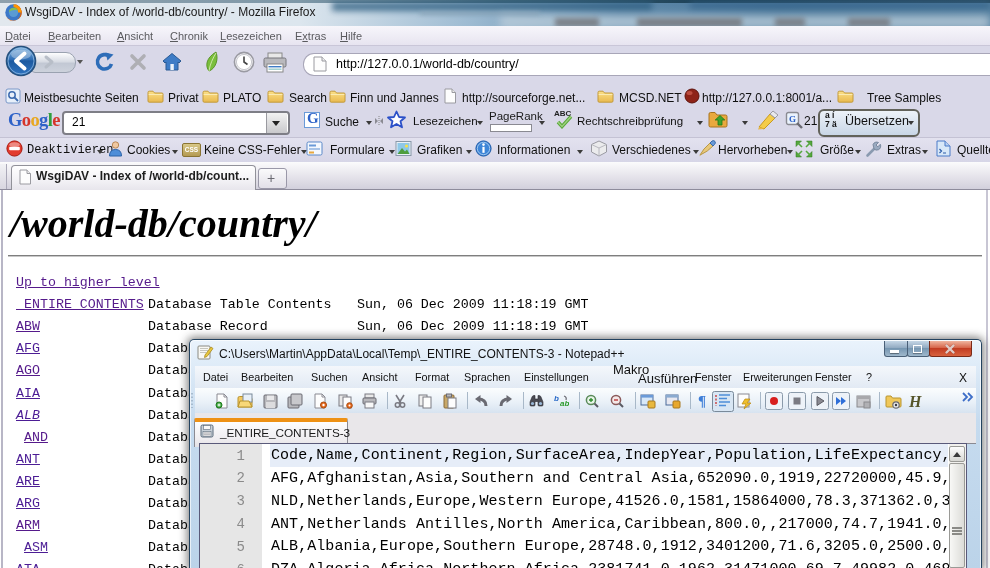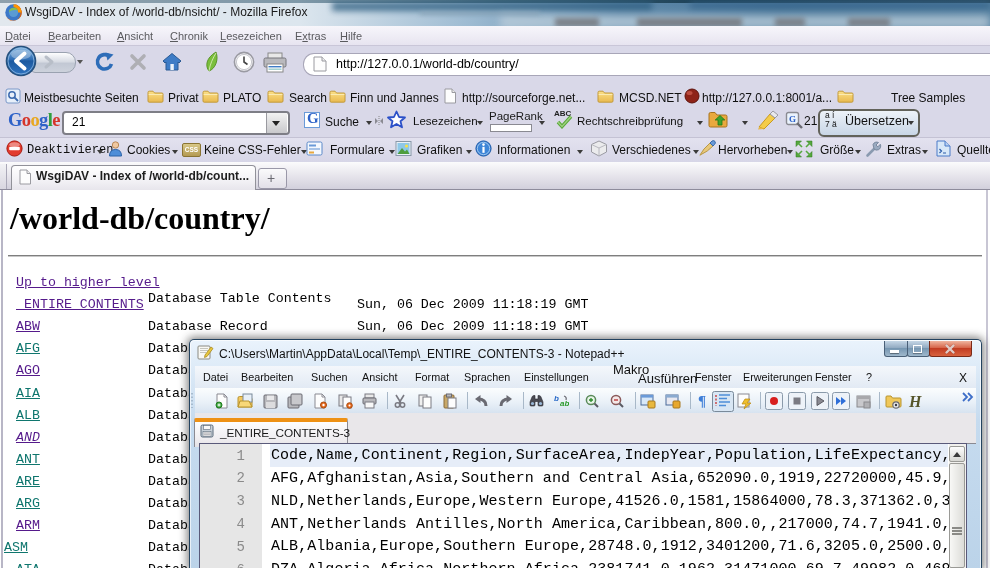--- a/index.html
+++ b/index.html
@@ -22,21 +22,21 @@
 <div class="a" style="left:848px;top:18px;width:42px;height:9px;background:#6E6E72;filter:blur(2.5px);opacity:.7;"></div>
 <div class="a" style="left:420px;top:12px;width:120px;height:3px;background:#8AA5B8;filter:blur(2px);"></div>
 
 <svg class="a" style="left:4px;top:3px;" width="19" height="19" viewBox="0 0 19 19">
 <circle cx="9.5" cy="9.5" r="8.2" fill="#3C78C8"></circle>
 <path d="M9.5 1.3 A8.2 8.2 0 1 1 2.2 13 A7 7 0 0 0 16 8.5 A8.2 8.2 0 0 0 9.5 1.3Z" fill="#E66000"></path>
 <path d="M9.5 1.3 A8.2 8.2 0 0 1 17.7 9.5 L14 9.5 A5.5 5.5 0 0 0 9.5 4 Z" fill="#FF9500"></path>
 <circle cx="9.5" cy="9.5" r="4.6" fill="#5A9BD4"></circle>
 <path d="M5 9.5 A4.6 4.6 0 0 1 14 8 C12 6.5 7 6.8 5 9.5Z" fill="#8CC63F" opacity=".85"></path>
 </svg>
-<div class="a" style="left:25px;top:5px;font-size:12px;color:#1A1A1A;">WsgiDAV - Index of /world-db/nsicht/ - Mozilla Firefox</div>
+<div class="a" style="left:25px;top:5px;font-size:12px;color:#1A1A1A;">WsgiDAV - Index of /world-db/country/ - Mozilla Firefox</div>
 
 <div class="a" style="left:0;top:26px;width:990px;height:19px;background:linear-gradient(#F7F6FB,#E7E4F0);border-bottom:1px solid #C9C6D8;"></div>
 <div class="a" style="left:5px;top:30px;font-size:11px;color:#5A5A5E;"><u>D</u>atei</div>
 <div class="a" style="left:48px;top:30px;font-size:11px;color:#5A5A5E;"><u>B</u>earbeiten</div>
 <div class="a" style="left:117px;top:30px;font-size:11px;color:#5A5A5E;"><u>A</u>nsicht</div>
 <div class="a" style="left:170px;top:30px;font-size:11px;color:#5A5A5E;"><u>C</u>hronik</div>
 <div class="a" style="left:220px;top:30px;font-size:11px;color:#5A5A5E;"><u>L</u>esezeichen</div>
 <div class="a" style="left:295px;top:30px;font-size:11px;color:#5A5A5E;">E<u>x</u>tras</div>
 <div class="a" style="left:340px;top:30px;font-size:11px;color:#5A5A5E;"><u>H</u>ilfe</div>
 
@@ -152,21 +152,21 @@
 <div class="a t13" style="left:619px;top:91px;">MCSD.NET</div>
 <svg class="a" style="left:684px;top:88px;" width="16" height="16" viewBox="0 0 16 16">
     <circle cx="8" cy="8" r="7" fill="#8E2318"></circle>
     <circle cx="8" cy="8" r="7" fill="none" stroke="#5E130C"></circle>
     <ellipse cx="5.5" cy="5" rx="3" ry="2" fill="#C8584A" opacity=".8"></ellipse>
   </svg>
 <div class="a t13" style="left:702px;top:91px;">http://127.0.0.1:8001/a...</div>
 <svg class="a" style="left:837px;top:89px;" width="17" height="15" viewBox="0 0 17 15">
     <use href="#folder"></use>
   </svg>
-<div class="a t13" style="left:891px;top:91px;">Tree Samples</div>
+<div class="a t13" style="left:867px;top:91px;">Tree Samples</div>
 
 <div class="a" style="left:0;top:108px;width:990px;height:29px;background:#D9D8E8;border-bottom:1px solid #C4C2D4;"></div>
 <div class="a" style="left:8px;top:110px;font-family:'Liberation Serif',serif;font-size:18.5px;font-weight:bold;letter-spacing:-0.6px;"><span style="color:#2E62C8">G</span><span style="color:#D5352B">o</span><span style="color:#E8A823">o</span><span style="color:#2E62C8">g</span><span style="color:#2E9E3E">l</span><span style="color:#D5352B">e</span></div>
 <div class="a" style="left:62px;top:111px;width:224px;height:20px;background:#FFF;border:2px solid #7E7E86;border-radius:4px;"></div>
 <div class="a" style="left:266px;top:113px;width:20px;height:20px;background:linear-gradient(#F2F2F2,#C9C9CC);border-left:1px solid #9A9AA0;"></div>
 <div class="a dn" style="left:272px;top:121px;border-top-width:5px;border-left-width:4px;border-right-width:4px;border-top-color:#222;"></div>
 <div class="a" style="left:72px;top:115px;font-size:12px;">21</div>
 <div class="a" style="left:304px;top:112px;width:14px;height:14px;background:#FFF;border:1px solid #6A9AD8;"></div>
 <div class="a" style="left:307px;top:110px;font-family:'Liberation Serif',serif;font-size:15px;font-weight:bold;color:#2E62C8;">G</div>
 <div class="a" style="left:325px;top:115px;font-size:12px;color:#101010;">Suche</div>
@@ -200,21 +200,21 @@
     <path d="M14 4 L17 1 L22 5 L19 8Z" fill="#E8E8EC" stroke="#9A9AA0"></path>
     <path d="M3 17 L2 19.5 L8 19Z" fill="#E8B84A"></path>
   </svg>
 <svg class="a" style="left:785px;top:111px;" width="19" height="19" viewBox="0 0 19 19">
     <rect x="1.5" y="1.5" width="12" height="12" rx="2" fill="#EAF2FC" stroke="#8A8A92" stroke-width="1.4"></rect>
     <text x="4" y="11" font-size="9" font-weight="bold" fill="#2E62C8" font-family="Liberation Serif">G</text>
     <path d="M12 12 L17 17" stroke="#6A6A72" stroke-width="2.4"></path>
   </svg>
 <div class="a" style="left:804px;top:114px;font-size:12px;color:#101010;">21</div>
 <div class="a" style="left:818px;top:109px;width:98px;height:24px;background:linear-gradient(#EDF2F8,#C9D6E6);border:2px solid #62625A;border-radius:6px;"></div>
-<div class="a" style="left:825px;top:111px;font-size:8.5px;color:#111;line-height:9px;font-weight:normal;">a í<br>7 ä</div>
+<div class="a" style="left:825px;top:111px;font-size:8.5px;color:#111;line-height:9px;font-weight:bold;">a í<br>7 ä</div>
 <div class="a" style="left:845px;top:114px;font-size:12.5px;color:#111;">Übersetzen</div>
 <div class="a dn" style="left:908px;top:121px;"></div>
 
 <div class="a" style="left:0;top:138px;width:990px;height:24px;background:linear-gradient(#E3E2EF,#D7D6E7);border-bottom:1px solid #C4C2D4;"></div>
 <svg class="a" style="left:6px;top:140px;" width="17" height="17" viewBox="0 0 17 17">
     <circle cx="8.5" cy="8.5" r="7.6" fill="#E23B2E" stroke="#A8180E"></circle>
     <rect x="3.2" y="6.8" width="10.6" height="3.4" rx="1" fill="#FFF"></rect>
     <ellipse cx="8.5" cy="4.6" rx="5.4" ry="2.4" fill="#FFF" opacity=".4"></ellipse>
   </svg>
 <div class="a t13" style="left:27px;top:143px;font-family:Liberation Mono, monospace;">Deaktivieren</div>
@@ -297,50 +297,50 @@
 <svg class="a" style="left:18px;top:169px;" width="14" height="16" viewBox="0 0 14 16">
     <use href="#page"></use>
   </svg>
 <div class="a" style="left:36px;top:169px;font-size:12px;font-weight:bold;color:#1E1E1E;">WsgiDAV - Index of /world-db/count...</div>
 <div class="a" style="left:258px;top:168px;width:27px;height:19px;background:linear-gradient(#FAFAFB,#E2E0E8);border:1px solid #9A98A8;border-radius:3px;"></div>
 <div class="a" style="left:267px;top:170px;font-size:14px;color:#6A6A72;">+</div>
 
 <div class="a" style="left:0;top:190px;width:990px;height:378px;background:#FFF;"></div>
 <div class="a" style="left:1px;top:190px;width:2px;height:378px;background:#B8B6C6;"></div>
 <div class="a" style="left:986px;top:190px;width:2px;height:378px;background:#C8C6D4;"></div>
-<div class="a" style="left:10px;top:200px;font-family:'Liberation Serif',serif;font-size:32px;font-weight:bold;color:#000;">/world-db/country/</div>
+<div class="a" style="left:10px;top:200px;font-family:'Liberation Serif',serif;font-size:40px;font-weight:bold;color:#000;font-style:italic;">/world-db/country/</div>
 <div class="a" style="left:8px;top:255px;width:974px;height:0;border-top:1px solid #7E7E7E;border-bottom:1px solid #C8C8C8;"></div>
 <div id="rows" class="a" style="left:0;top:0;font-family:'Liberation Mono',monospace;font-size:13.3px;line-height:14px;white-space:pre;"></div>
-<style>.mono{position:absolute;font-family:"Liberation Mono",monospace;font-size:13.3px;line-height:14px;white-space:pre;color:#000;}.lv{color:#551A8B;text-decoration:underline;}.lb{color:#0f766e;text-decoration:underline;}</style>
+<style>.mono{position:absolute;font-family:"Liberation Mono",monospace;font-size:13.3px;line-height:14px;white-space:pre;color:#000;}.lv{color:#551A8B;text-decoration:underline;}.lb{color:#4c1d95;text-decoration:underline;}</style>
 <div class="mono lv" style="left:16px;top:276px;">Up to higher level</div>
 <div class="mono lv" style="left:16px;top:298px;"> ENTIRE CONTENTS</div>
-<div class="mono" style="left:148px;top:292px;">Database Table Contents</div>
+<div class="mono" style="left:148px;top:298px;">Database Table Contents</div>
 <div class="mono" style="left:357px;top:298px;">Sun, 06 Dec 2009 11:18:19 GMT</div>
 <div class="mono lv" style="left:16px;top:320px;">ABW</div>
 <div class="mono" style="left:148px;top:320px;">Database Record</div>
 <div class="mono" style="left:357px;top:320px;">Sun, 06 Dec 2009 11:18:19 GMT</div>
 <div class="mono lb" style="left:16px;top:342px;">AFG</div>
 <div class="mono" style="left:148px;top:342px;">Database Record</div>
 <div class="mono lv" style="left:16px;top:364px;">AGO</div>
 <div class="mono" style="left:148px;top:364px;">Database Record</div>
 <div class="mono lb" style="left:16px;top:386.5px;">AIA</div>
 <div class="mono" style="left:148px;top:386.5px;">Database Record</div>
-<div class="mono lb" style="left:16px;top:408.5px;">ALB</div>
+<div class="mono lb" style="left:16px;top:408.5px;font-style:italic;">ALB</div>
 <div class="mono" style="left:148px;top:408.5px;">Database Record</div>
-<div class="mono lv" style="left:16px;top:430.5px;font-style:italic;">AND</div>
+<div class="mono lv" style="left:24px;top:430.5px;">AND</div>
 <div class="mono" style="left:148px;top:430.5px;">Database Record</div>
 <div class="mono lb" style="left:16px;top:452.5px;">ANT</div>
 <div class="mono" style="left:148px;top:452.5px;">Database Record</div>
 <div class="mono lb" style="left:16px;top:474.5px;">ARE</div>
 <div class="mono" style="left:148px;top:474.5px;">Database Record</div>
 <div class="mono lb" style="left:16px;top:496.5px;">ARG</div>
 <div class="mono" style="left:148px;top:496.5px;">Database Record</div>
 <div class="mono lv" style="left:16px;top:518.5px;">ARM</div>
 <div class="mono" style="left:148px;top:518.5px;">Database Record</div>
-<div class="mono lb" style="left:4px;top:540.5px;">ASM</div>
+<div class="mono lb" style="left:24px;top:540.5px;">ASM</div>
 <div class="mono" style="left:148px;top:540.5px;">Database Record</div>
 <div class="mono lb" style="left:16px;top:562.5px;">ATA</div>
 <div class="mono" style="left:148px;top:562.5px;">Database Record</div>
 
 <div class="a" style="left:189px;top:339px;width:791px;height:229px;border:1px solid #24435F;border-bottom:none;border-radius:5px 5px 0 0;background:linear-gradient(#EAF3FC,#C6DBEF 80px,#BBD3E9);box-shadow:0 0 9px 2px rgba(30,30,30,.55);"></div>
 <div class="a" style="left:190px;top:340px;width:789px;height:228px;border-radius:5px 5px 0 0;border:1px solid rgba(255,255,255,.65);border-bottom:none;"></div>
 
 <svg class="a" style="left:197px;top:344px;" width="17" height="17" viewBox="0 0 17 17">
     <rect x="1" y="2" width="12" height="13" rx="1" fill="#F8F8F4" stroke="#8A8A82"></rect>
     <path d="M3 4.5 L11 4.5 M3 6.5 L11 6.5 M3 8.5 L9 8.5" stroke="#B8B8B0" stroke-width=".8"></path>

